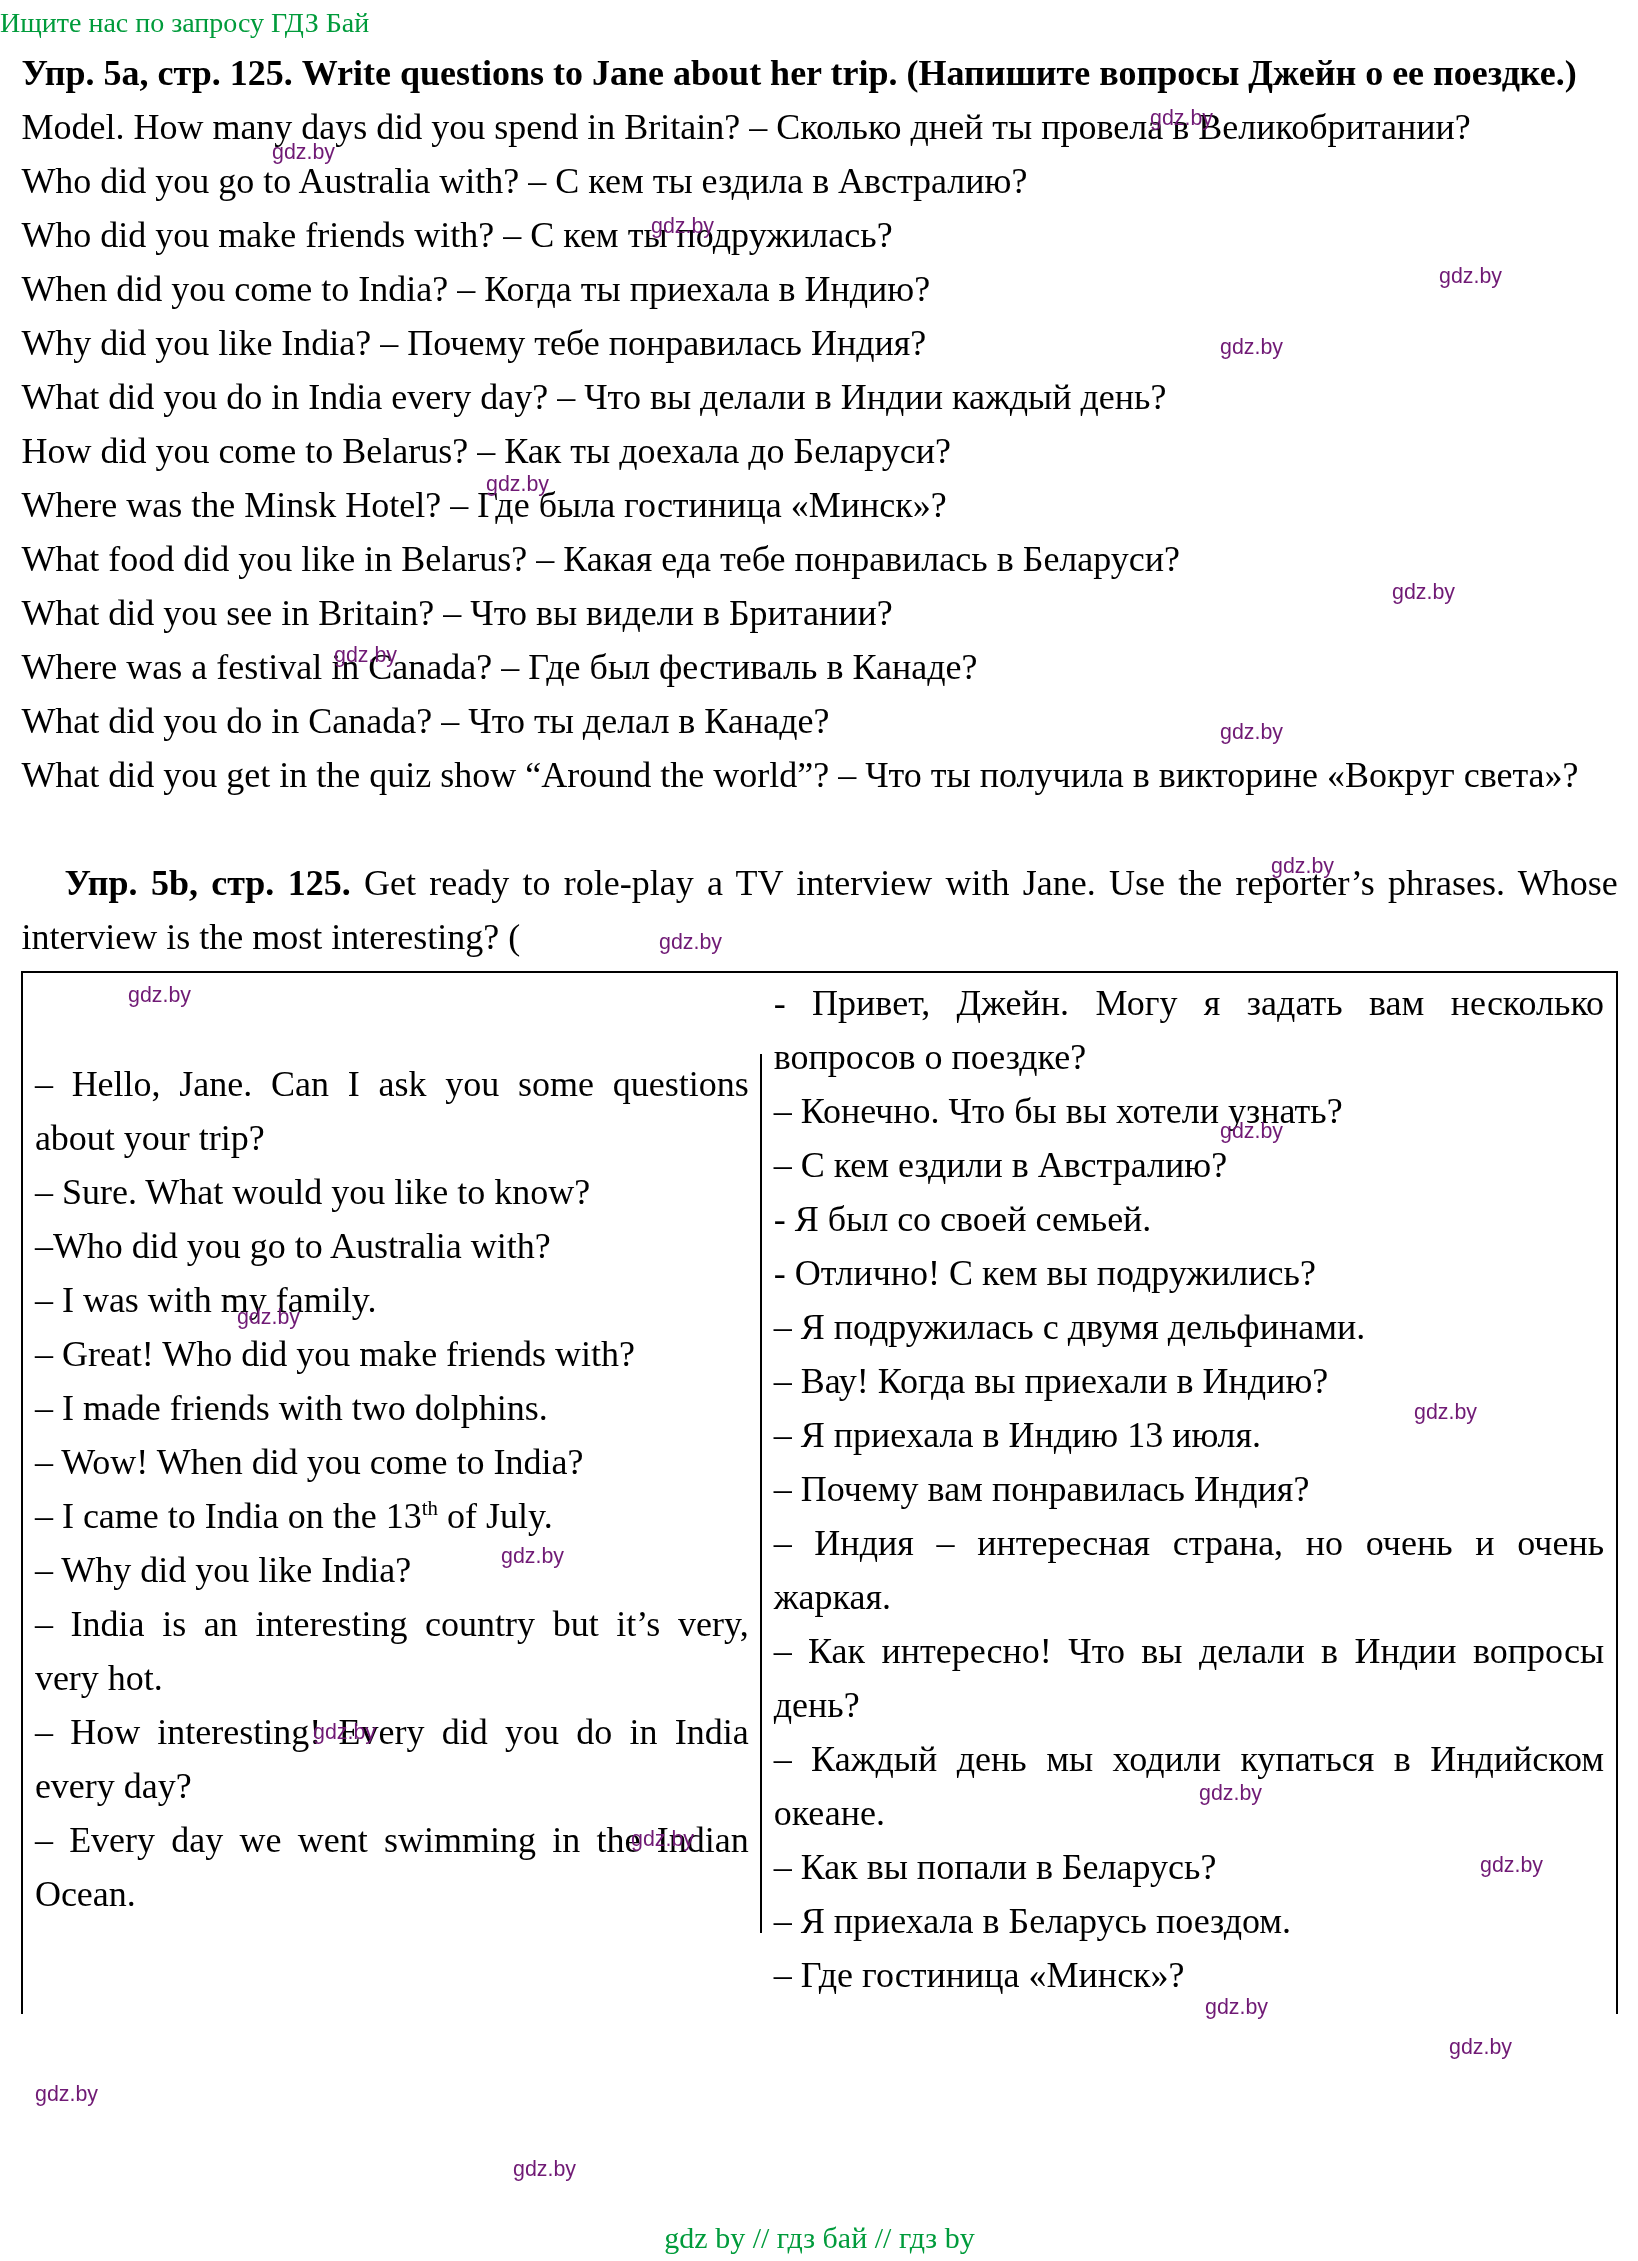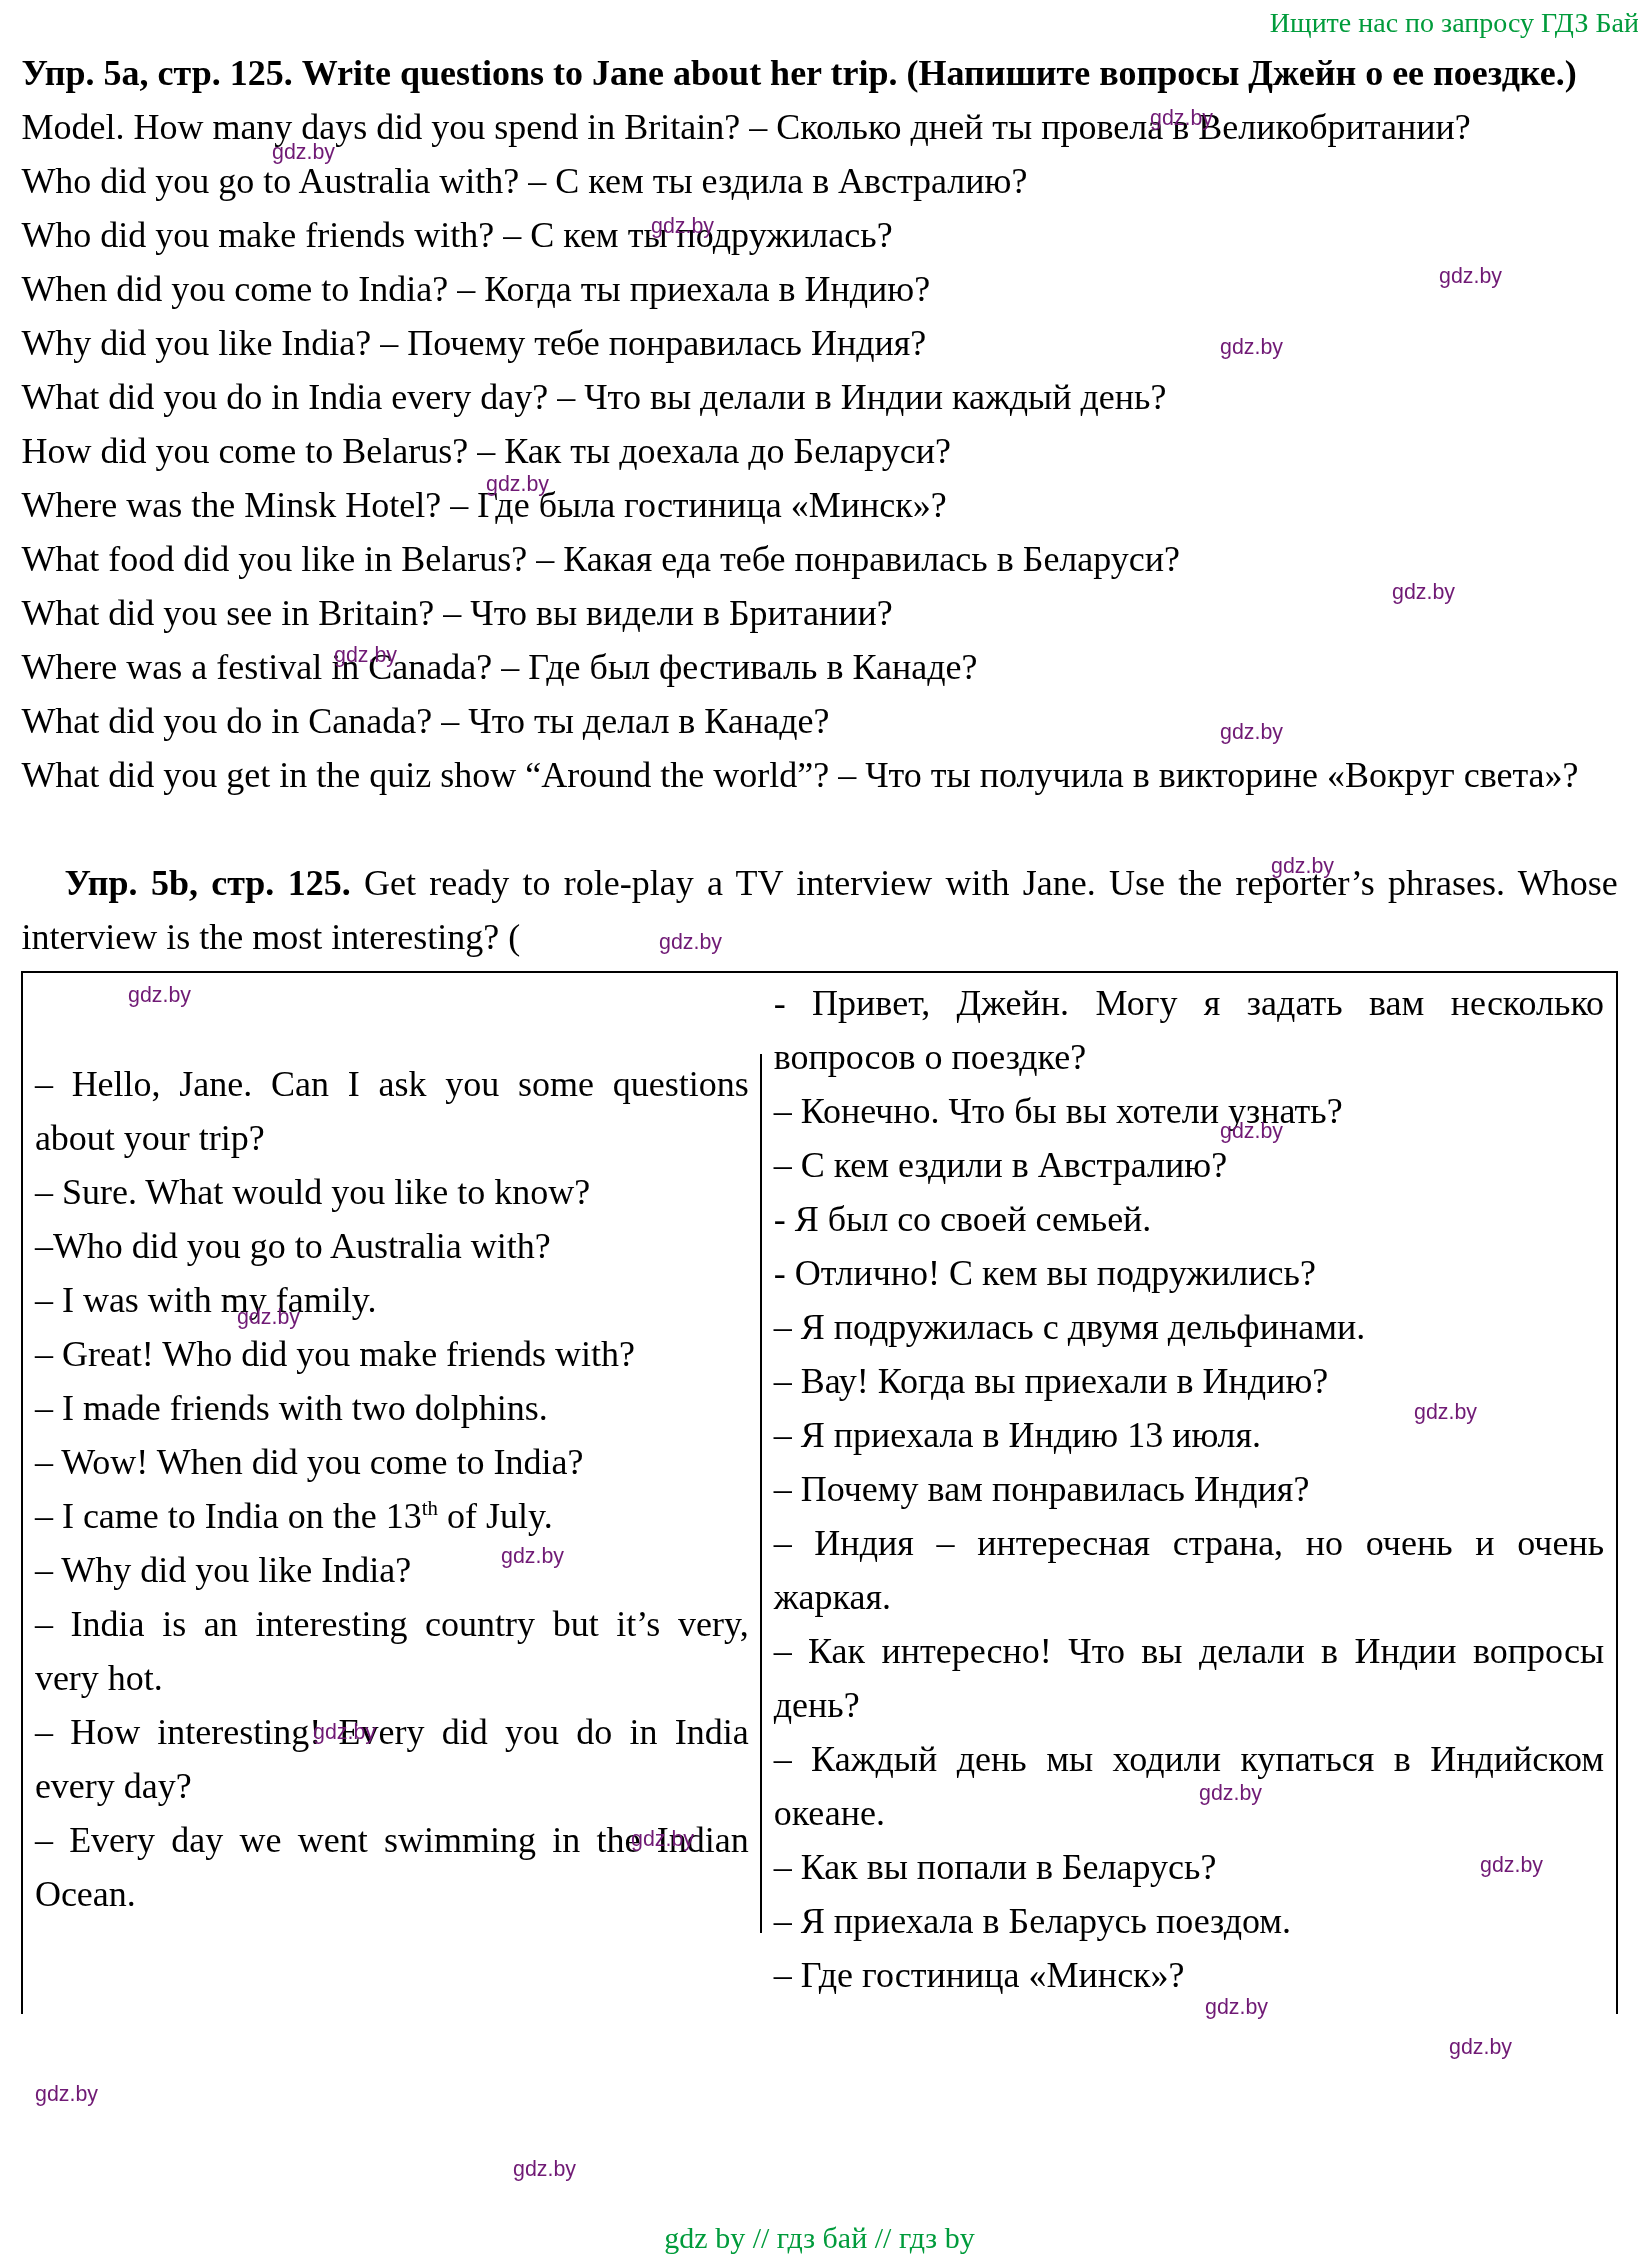--- a/index.html
+++ b/index.html
@@ -2,21 +2,21 @@
 <html style="--green: #009b3b;font-size:13px"><head>
 <meta charset="utf-8">
 <style>
   * { margin:0; padding:0; box-sizing:border-box; }
   html, body { background:#ffffff; }
   body {
     width:1639px; height:2261px; position:relative; overflow:hidden;
     font-family:"Liberation Serif","DejaVu Serif",serif; color:#000;
   }
   .banner {
-    text-align:right; font-size:28px; line-height:36px; padding-top:5px;
+    text-align:left; font-size:28px; line-height:36px; padding-top:5px;
     color:var(--green,#009b3b);
   }
   .content {
     padding:5px 21.4px 0 21.4px;
     font-size:36px; line-height:54px; text-align:justify;
   }
   .content p { margin:0; }
   .h5a { font-weight:bold; }
   .h5b-bold { font-weight:bold;margin-left:43px; }
   .spacer { height:54px; }

